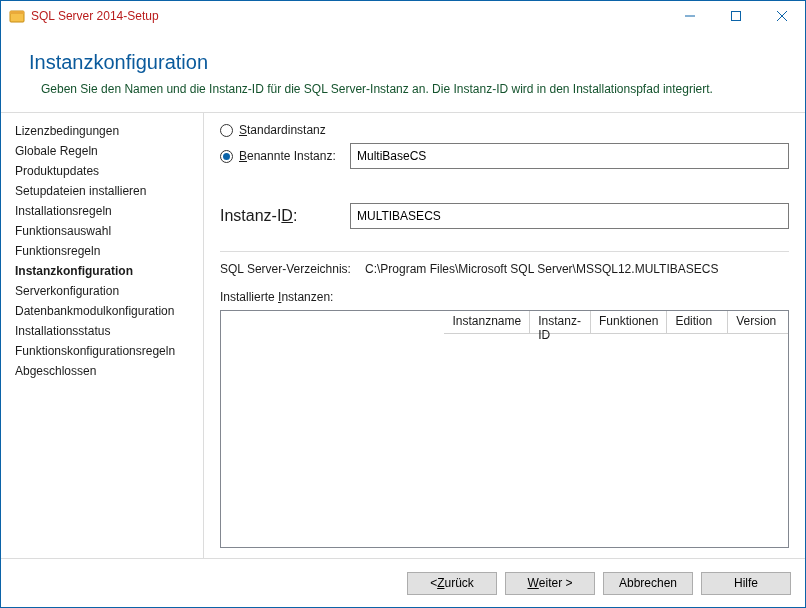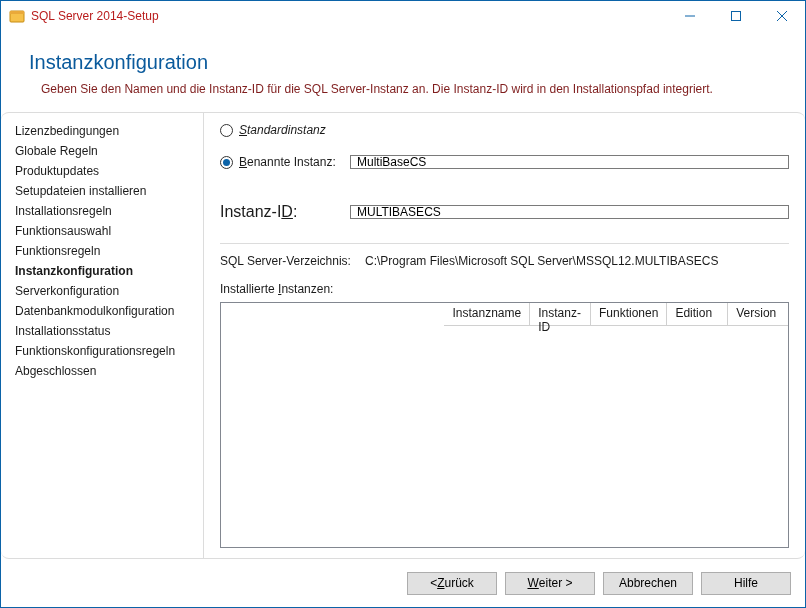--- a/index.html
+++ b/index.html
@@ -6,34 +6,34 @@
   html, body { margin: 0; padding: 0; height: 100%; font-family: "Segoe UI", Tahoma, sans-serif; font-size: 12px; color: #1b1b1b; }
   .window { width: 806px; height: 608px; background: #ffffff; border: 1px solid #0b63a8; display: flex; flex-direction: column; }
   .titlebar { height: 30px; background: #ffffff; display: flex; align-items: center; padding-left: 8px; border-bottom: 0px solid transparent; }
   .titlebar .title { flex: 1; font-size: 12px; color: #b91c1c; }
   .title-icon { width: 16px; height: 16px; margin-right: 6px; display: inline-flex; align-items: center; justify-content: center; }
   .win-buttons { display: flex; height: 100%; }
   .win-btn { width: 46px; display: flex; align-items: center; justify-content: center; color: #0b63a8; cursor: default; }
   .win-btn.close { color: #0b63a8; }
   .header-area { padding: 20px 28px 16px 28px; }
   .page-title { font-family: "Segoe UI Light","Segoe UI",sans-serif; font-size: 20px; color: #0a5a9c; font-weight: 400; margin: 0 0 8px 0; }
-  .page-subtitle { font-size: 12px; color: #7f1d1d; margin-left: 12px; max-width: 710px; }
-  .body-area { flex: 1; display: flex; border-top: 1px solid #dcdcdc; border-bottom: 1px solid #dcdcdc; overflow: hidden; border-radius: 8px; }
+  .page-subtitle { font-size: 12px; color: #14532d; margin-left: 12px; max-width: 710px; }
+  .body-area { flex: 1; display: flex; border-top: 1px solid #dcdcdc; border-bottom: 1px solid #dcdcdc; overflow: hidden; }
   .sidebar { width: 203px; border-right: 1px solid #dcdcdc; padding: 8px 0; overflow: hidden; }
   .sidebar-item { padding: 3px 14px; font-size: 12px; color: #1b1b1b; cursor: default; white-space: nowrap; }
   .sidebar-item.current { font-weight: 700; }
   .main { flex: 1; padding: 10px 16px 10px 16px; display: flex; flex-direction: column; }
-  .row { display: flex; align-items: center; margin-bottom: 18px; font-style: italic; }
+  .row { display: flex; align-items: center; margin-bottom: 6px; }
   .radio { width: 13px; height: 13px; border-radius: 50%; border: 1px solid #333; margin-right: 6px; position: relative; background: #fff; }
   .radio.checked::after { content: ""; position: absolute; top: 2px; left: 2px; width: 7px; height: 7px; border-radius: 50%; background: #0b63a8; }
   .radio-label { font-size: 12px; }
   .mnemonic { text-decoration: underline; }
   .field-row { display: flex; align-items: center; margin-bottom: 6px; }
   .field-label { width: 130px; font-size: 16px; }
-  .text-input { flex: 1; height: 14px; border: 1px solid #7a7a7a; padding: 2px 6px; font-size: 12px; font-family: inherit; }
+  .text-input { flex: 1; height: 26px; border: 1px solid #7a7a7a; padding: 2px 6px; font-size: 12px; font-family: inherit; }
   .gap { height: 28px; }
   .sep { height: 1px; background: #dcdcdc; margin: 16px 0 10px 0; }
   .info-row { display: flex; margin-bottom: 14px; }
   .info-label { width: 145px; font-size: 12px; }
   .info-value { font-size: 12px; }
   .grid-wrap { flex: 1; border: 1px solid #828790; display: flex; flex-direction: column; margin-top: 4px; background: #fff; min-height: 160px; align-items: flex-end; }
   .grid-header { display: flex; height: 23px; }
   .grid-h { flex: 1; border-right: 1px solid #d0d0d0; border-bottom: 1px solid #d0d0d0; padding: 3px 8px; font-size: 12px; background: #ffffff; }
   .grid-h:first-child { flex: 1.02; }
   .grid-h:last-child { border-right: none; }

